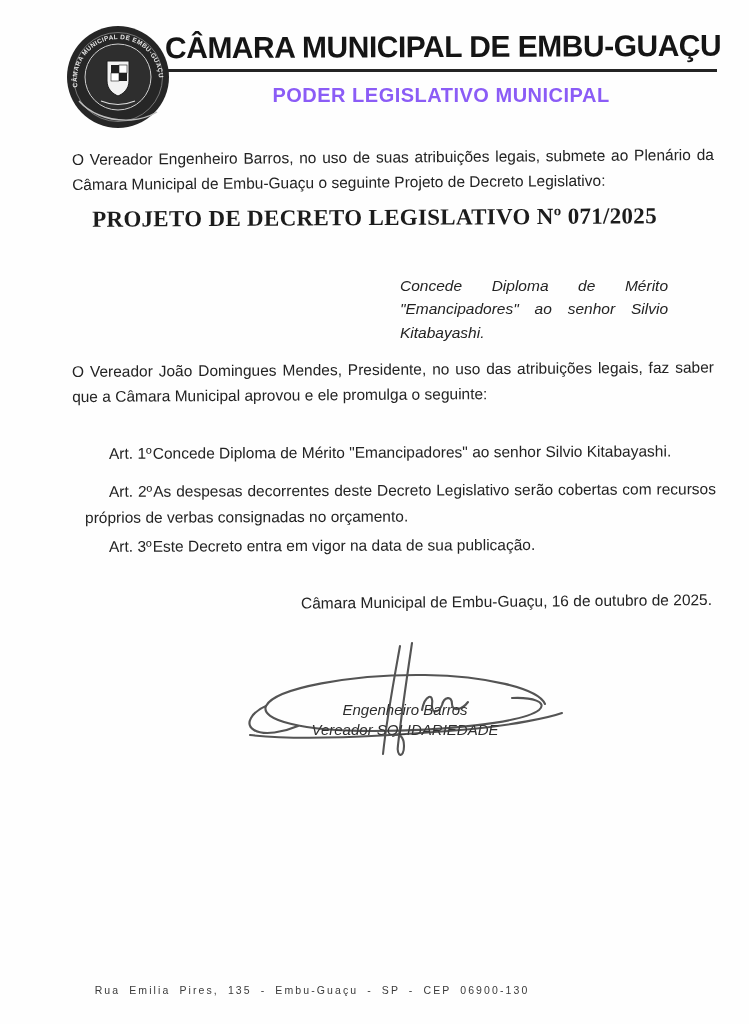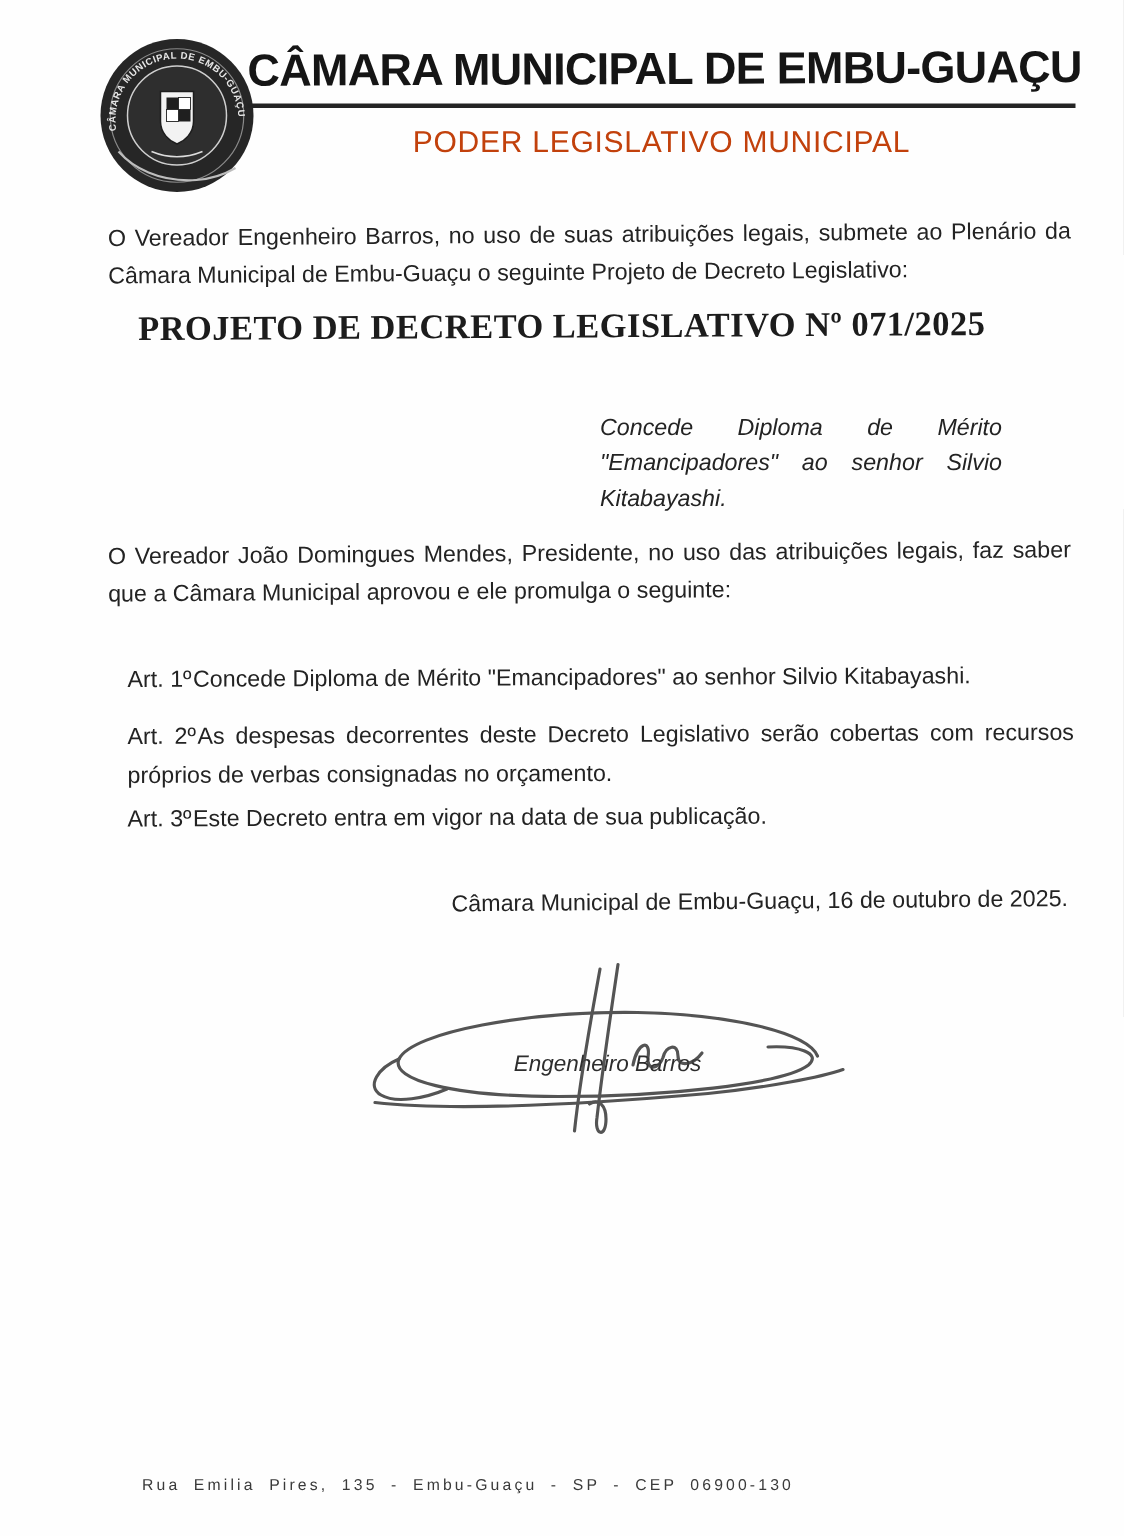--- a/index.html
+++ b/index.html
@@ -42,23 +42,23 @@
     transform: rotate(-0.25deg);
   }
   .header-rule {
     margin-top: 5px;
     border: none;
     border-top: 3px solid #242424;
   }
   .header-subtitle {
     margin-top: 12px;
     font-size: 20px;
-    font-weight: normal;
+    font-weight: bold;
     letter-spacing: 0.5px;
-    color: #c2410c;
+    color: #8b5cf6;
   }
 
   
   .para {
     position: absolute;
     font-size: 15.5px;
     line-height: 25px;
     text-align: justify;
     color: #232323;
   }
@@ -102,20 +102,21 @@
     left: 85px;
     width: 631px;
     transform: rotate(-0.25deg);
     transform-origin: left center;
   }
   .art-1 { top: 425px; }
   .art-2 { top: 463px; line-height: 25.5px; }
   .art-3 { top: 518px; }
   .art-label {
     padding-right: 1px;
+    margin-left: 24px;
   }
   .dateline {
     position: absolute;
     left: 0;
     top: 591px;
     width: 712px;
     text-align: right;
     font-size: 15.5px;
     color: #232323;
     transform: rotate(-0.5deg);
@@ -211,20 +212,21 @@
 
   <p class="para article art-2"><span class="art-label">Art. 2º</span><span>As despesas decorrentes deste Decreto Legislativo serão cobertas com recursos próprios de verbas consignadas no orçamento.</span></p>
 
   <p class="para article art-3"><span class="art-label">Art. 3º</span><span>Este Decreto entra em vigor na data de sua publicação.</span></p>
 
   <div class="dateline">Câmara Municipal de Embu-Guaçu, 16 de outubro de 2025.</div>
 
   <div class="signature-block">
     <div class="signature-lines">
       <div>Engenheiro Barros</div>
+      <div>Vereador SOLIDARIEDADE</div>
     </div>
     <svg class="signature-scrawl" viewBox="0 0 330 130">
       <g fill="none" stroke="#3d3d3d" stroke-width="2.1" stroke-linecap="round" opacity="0.88">
         <path d="M 305,66 C 298,50 245,38 185,37 C 112,36 35,50 26,68 C 20,82 62,93 132,93 C 202,93 282,85 299,72 C 308,64 292,59 272,60"></path>
         <path d="M 26,68 C 12,74 4,86 14,92 C 24,98 44,94 58,88"></path>
         <path d="M 10,97 C 62,103 152,98 232,91 C 272,87 308,80 322,75"></path>
         <path d="M 160,8 C 155,36 147,78 143,116"></path>
         <path d="M 172,5 C 168,32 162,72 158,107 C 156,119 164,121 164,108 C 164,99 159,94 153,98"></path>
         <path d="M 182,72 C 185,57 194,54 192,67 C 191,76 199,75 202,67 C 204,59 212,57 212,66 C 212,74 222,72 228,64"></path>
       </g>

